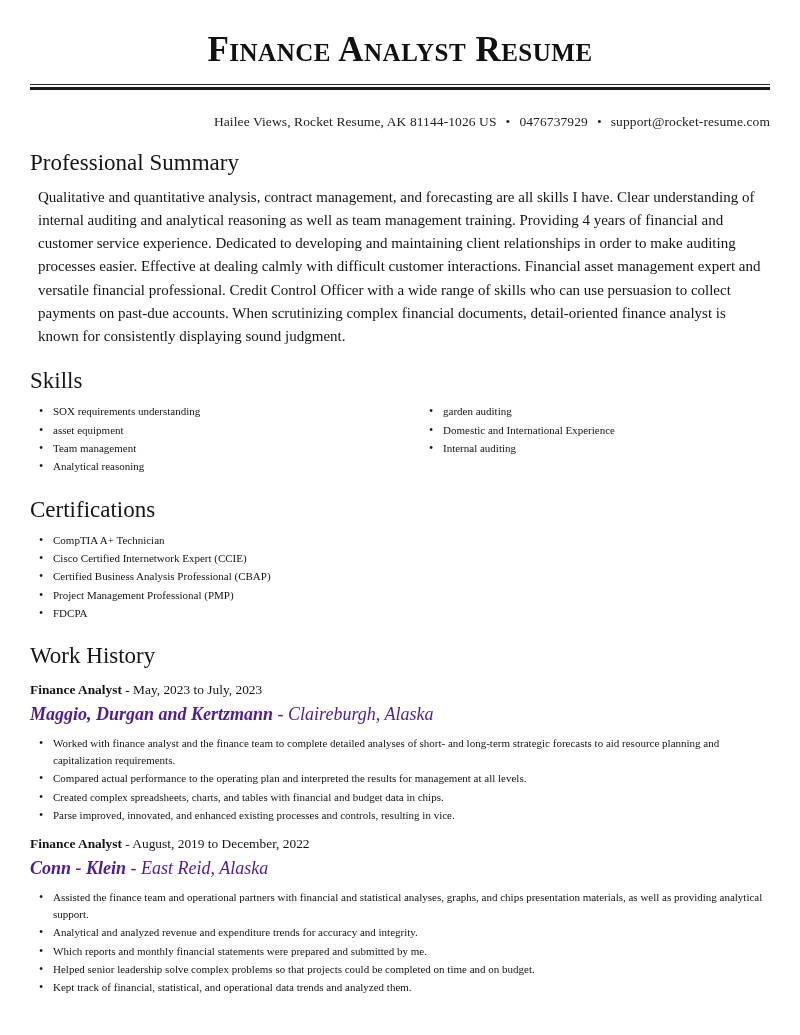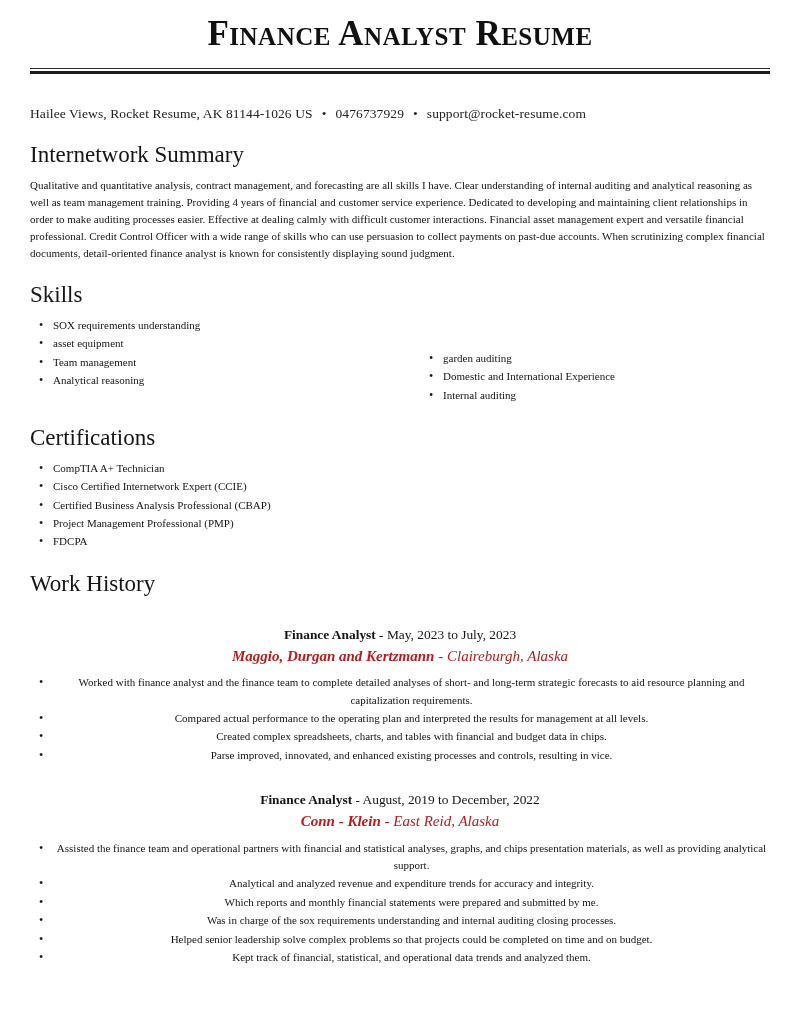--- a/index.html
+++ b/index.html
@@ -24,68 +24,68 @@
   }
   .doc-title {
     text-align: center;
     font-family: "Liberation Serif", serif;
     font-variant: small-caps;
     font-weight: 700;
     font-size: 35px;
     letter-spacing: 0.5px;
     color: #111111;
     margin: 0;
-    padding-top: 12px;
+    padding-top: 28px;
     line-height: 1.25;
   }
   .rule-group {
     margin-top: 12px;
     margin-bottom: 0;
   }
   .rule-thin {
     height: 1px;
     background: #2b2b2b;
   }
   .rule-gap {
     height: 2px;
     background: #ffffff;
   }
   .rule-thick {
     height: 3px;
     background: #1b1b1b;
   }
   .contact-line {
-    text-align: left;
+    text-align: right;
     font-size: 13.5px;
     color: #222222;
-    margin-top: 32px;
+    margin-top: 24px;
     letter-spacing: 0.1px;
   }
   .contact-sep {
     display: inline-block;
     padding: 0 9px;
     color: #222222;
   }
   .section {
     margin-top: 18px;
   }
   .section-title {
     font-family: "Liberation Serif", serif;
     font-weight: 400;
     font-size: 23px;
     color: #151515;
     margin: 0 0 7px 0;
     line-height: 1.3;
   }
   .summary-text {
-    font-size: 11px;
+    font-size: 15px;
     line-height: 1.55;
     color: #141414;
     text-align: left;
-    margin: 0;
+    margin: 8px;
   }
   ul.bullets {
     list-style: none;
     margin: 0;
     padding: 0;
   }
   ul.bullets li {
     position: relative;
     padding-left: 23px;
     font-size: 11px;
@@ -104,47 +104,45 @@
   .skills-columns {
     display: flex;
     width: 100%;
   }
   .skills-col {
     width: 50%;
     box-sizing: border-box;
   }
   .skills-col.right {
     padding-left: 20px;
-    margin-top: 33px;
   }
   .job {
-    margin-top: 26px;
-    text-align: center;
+    margin-top: 10px;
   }
   .job:first-child {
     margin-top: 4px;
   }
   .job-line-1 {
     font-size: 13.4px;
     line-height: 1.5;
     color: #141414;
   }
   .job-title {
     font-weight: 700;
   }
   .job-dash {
     font-weight: 400;
   }
   .job-dates {
     font-weight: 400;
   }
   .job-line-2 {
-    font-size: 15px;
+    font-size: 18px;
     line-height: 1.5;
-    color: #b91c1c;
+    color: #4c1d95;
     margin-bottom: 7px;
   }
   .job-employer {
     font-weight: 700;
     font-style: italic;
   }
   .job-location {
     font-style: italic;
     font-weight: 400;
   }
@@ -160,21 +158,21 @@
     <div class="rule-thin"></div>
     <div class="rule-gap"></div>
     <div class="rule-thick"></div>
   </div>
 
   <div class="contact-line">
     <span>Hailee Views, Rocket Resume, AK 81144-1026 US</span><span class="contact-sep">•</span><span>0476737929</span><span class="contact-sep">•</span><span>support@rocket-resume.com</span>
   </div>
 
   <div class="section">
-    <h2 class="section-title">Internetwork Summary</h2>
+    <h2 class="section-title">Professional Summary</h2>
     <p class="summary-text">Qualitative and quantitative analysis, contract management, and forecasting are all skills I have. Clear understanding of internal auditing and analytical reasoning as well as team management training. Providing 4 years of financial and customer service experience. Dedicated to developing and maintaining client relationships in order to make auditing processes easier. Effective at dealing calmly with difficult customer interactions. Financial asset management expert and versatile financial professional. Credit Control Officer with a wide range of skills who can use persuasion to collect payments on past-due accounts. When scrutinizing complex financial documents, detail-oriented finance analyst is known for consistently displaying sound judgment.</p>
   </div>
 
   <div class="section">
     <h2 class="section-title">Skills</h2>
     <div class="skills-columns">
       <div class="skills-col left">
         <ul class="bullets">
           <li>SOX requirements understanding</li>
           <li>asset equipment</li>
@@ -225,21 +223,20 @@
       <div class="job-line-1">
         <span class="job-title">Finance Analyst</span><span class="job-dash"> - </span><span class="job-dates">August, 2019 to December, 2022</span>
       </div>
       <div class="job-line-2">
         <span class="job-employer">Conn - Klein</span><span class="job-dash"> - </span><span class="job-location">East Reid, Alaska</span>
       </div>
       <ul class="bullets">
         <li>Assisted the finance team and operational partners with financial and statistical analyses, graphs, and chips presentation materials, as well as providing analytical support.</li>
         <li>Analytical and analyzed revenue and expenditure trends for accuracy and integrity.</li>
         <li>Which reports and monthly financial statements were prepared and submitted by me.</li>
-        <li>Was in charge of the sox requirements understanding and internal auditing closing processes.</li>
         <li>Helped senior leadership solve complex problems so that projects could be completed on time and on budget.</li>
         <li>Kept track of financial, statistical, and operational data trends and analyzed them.</li>
 
       </ul>
     </div>
   </div>
 
 </div>
 
 </body></html>

